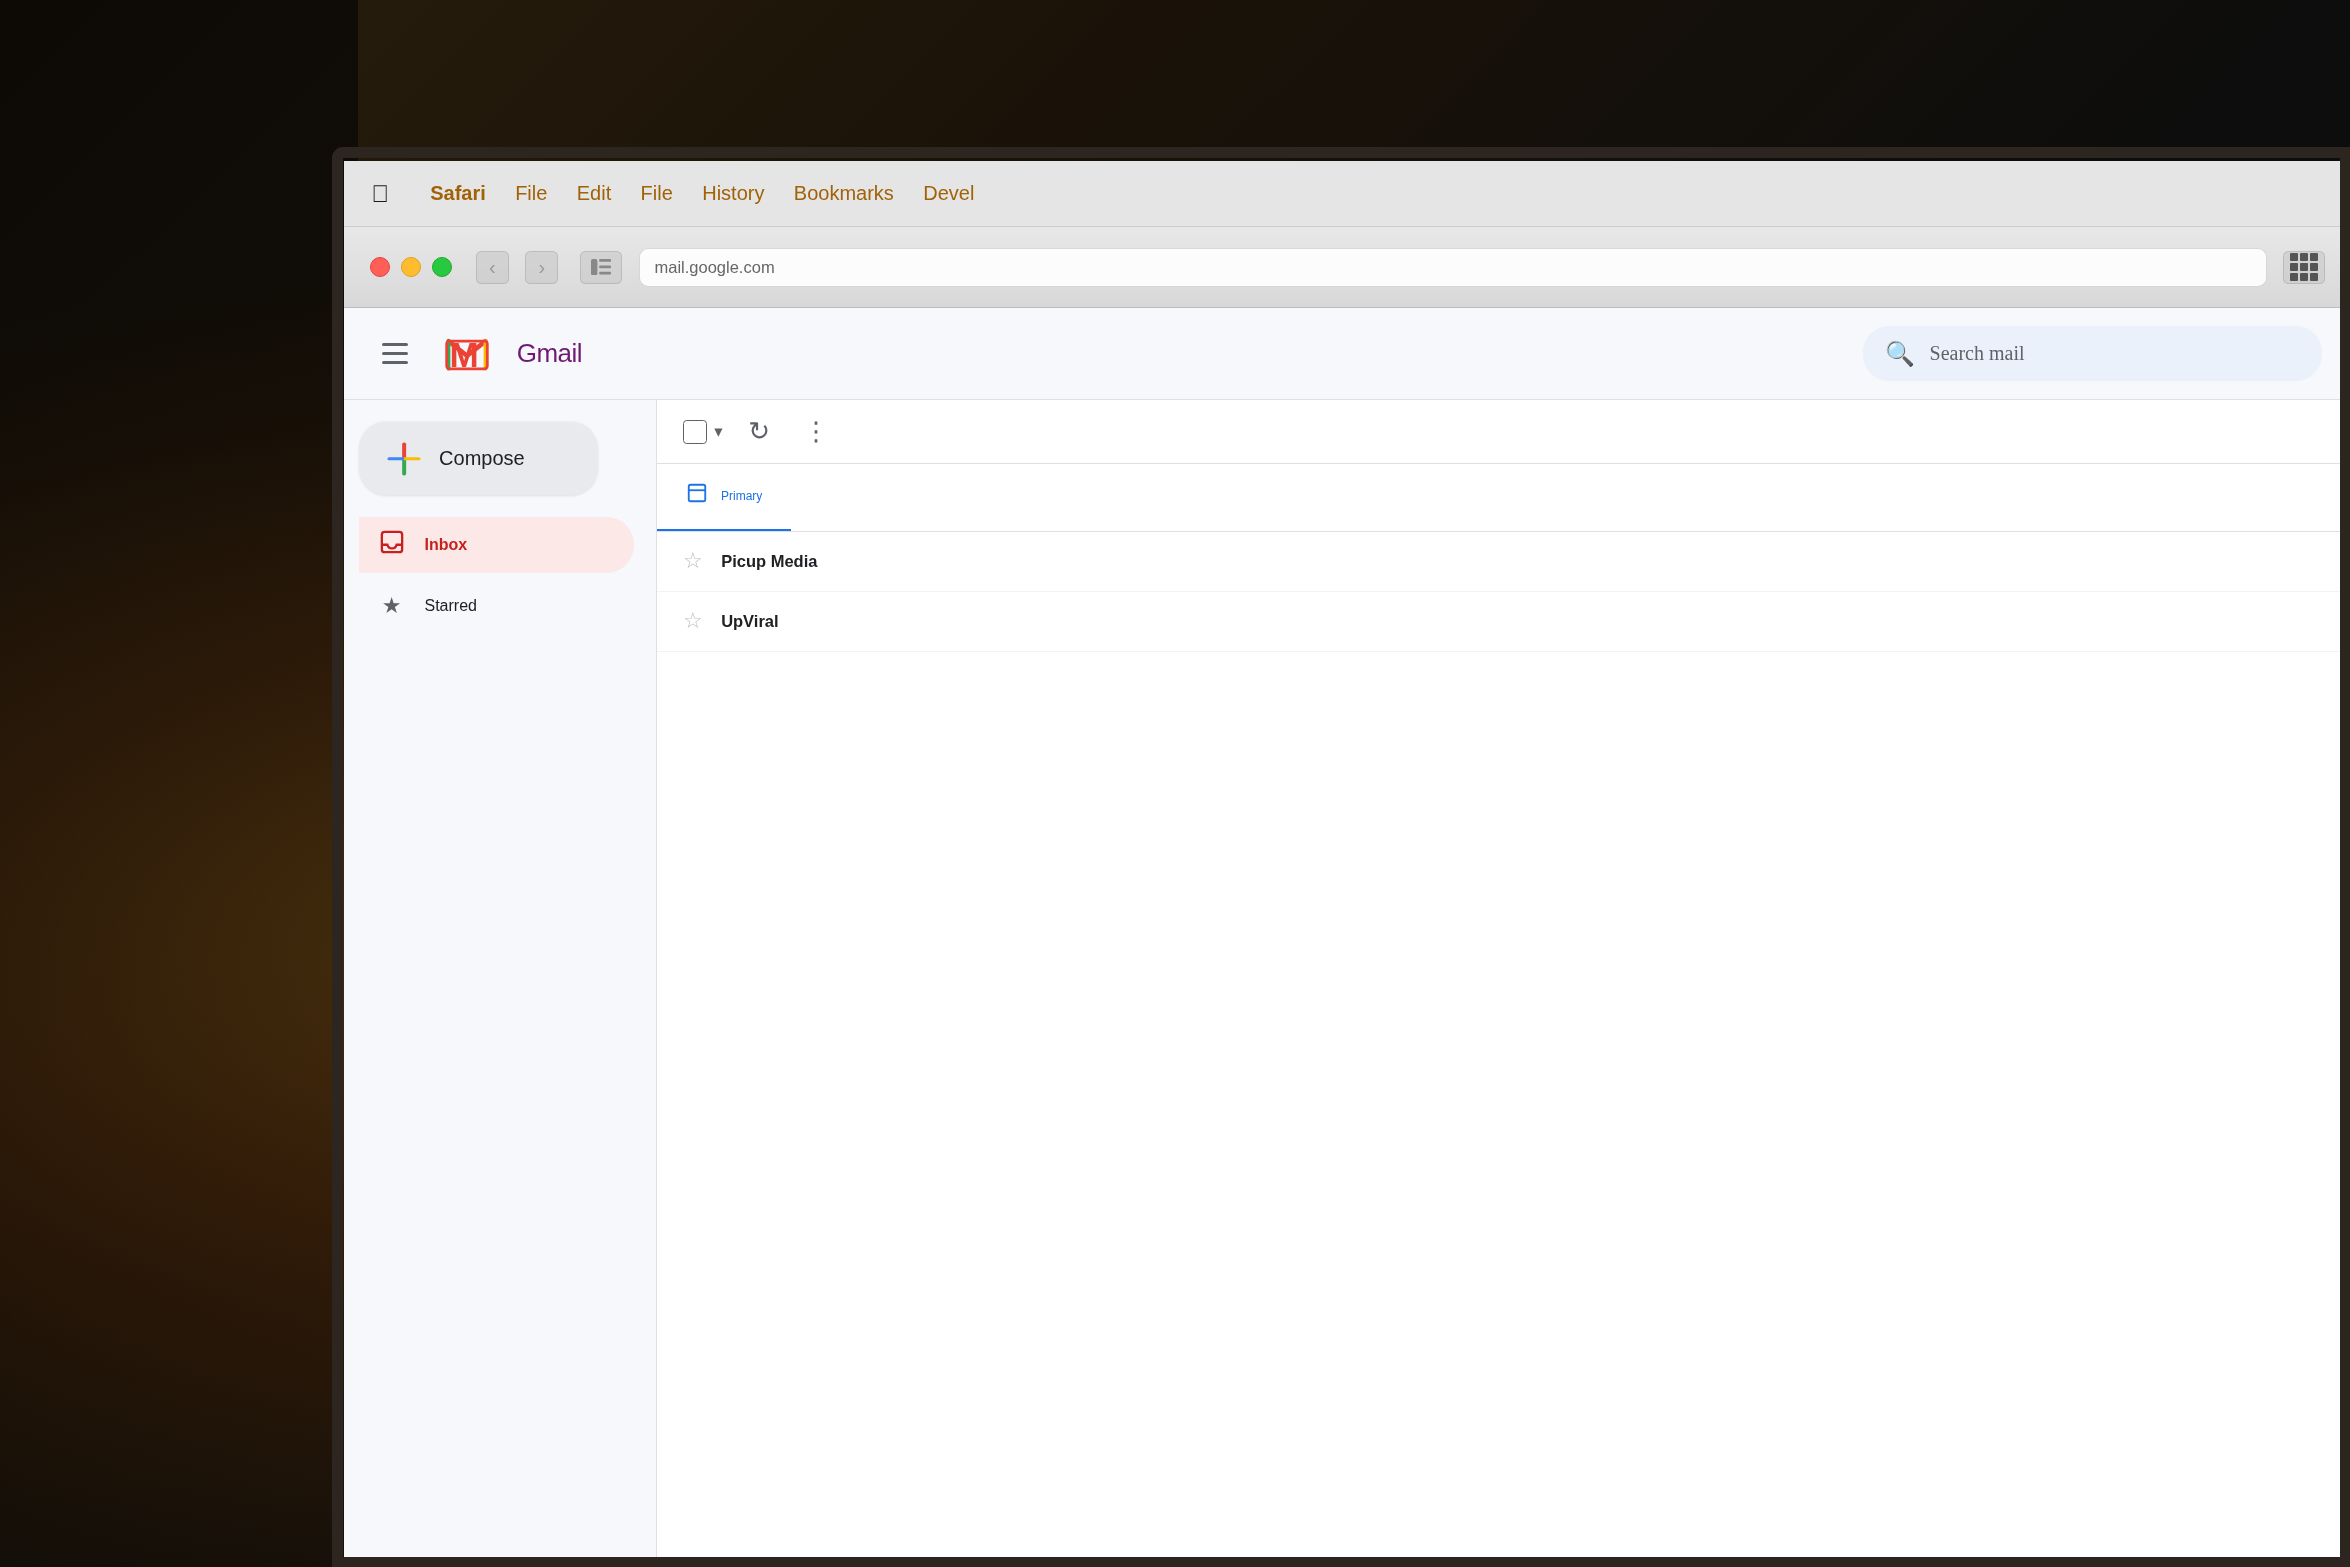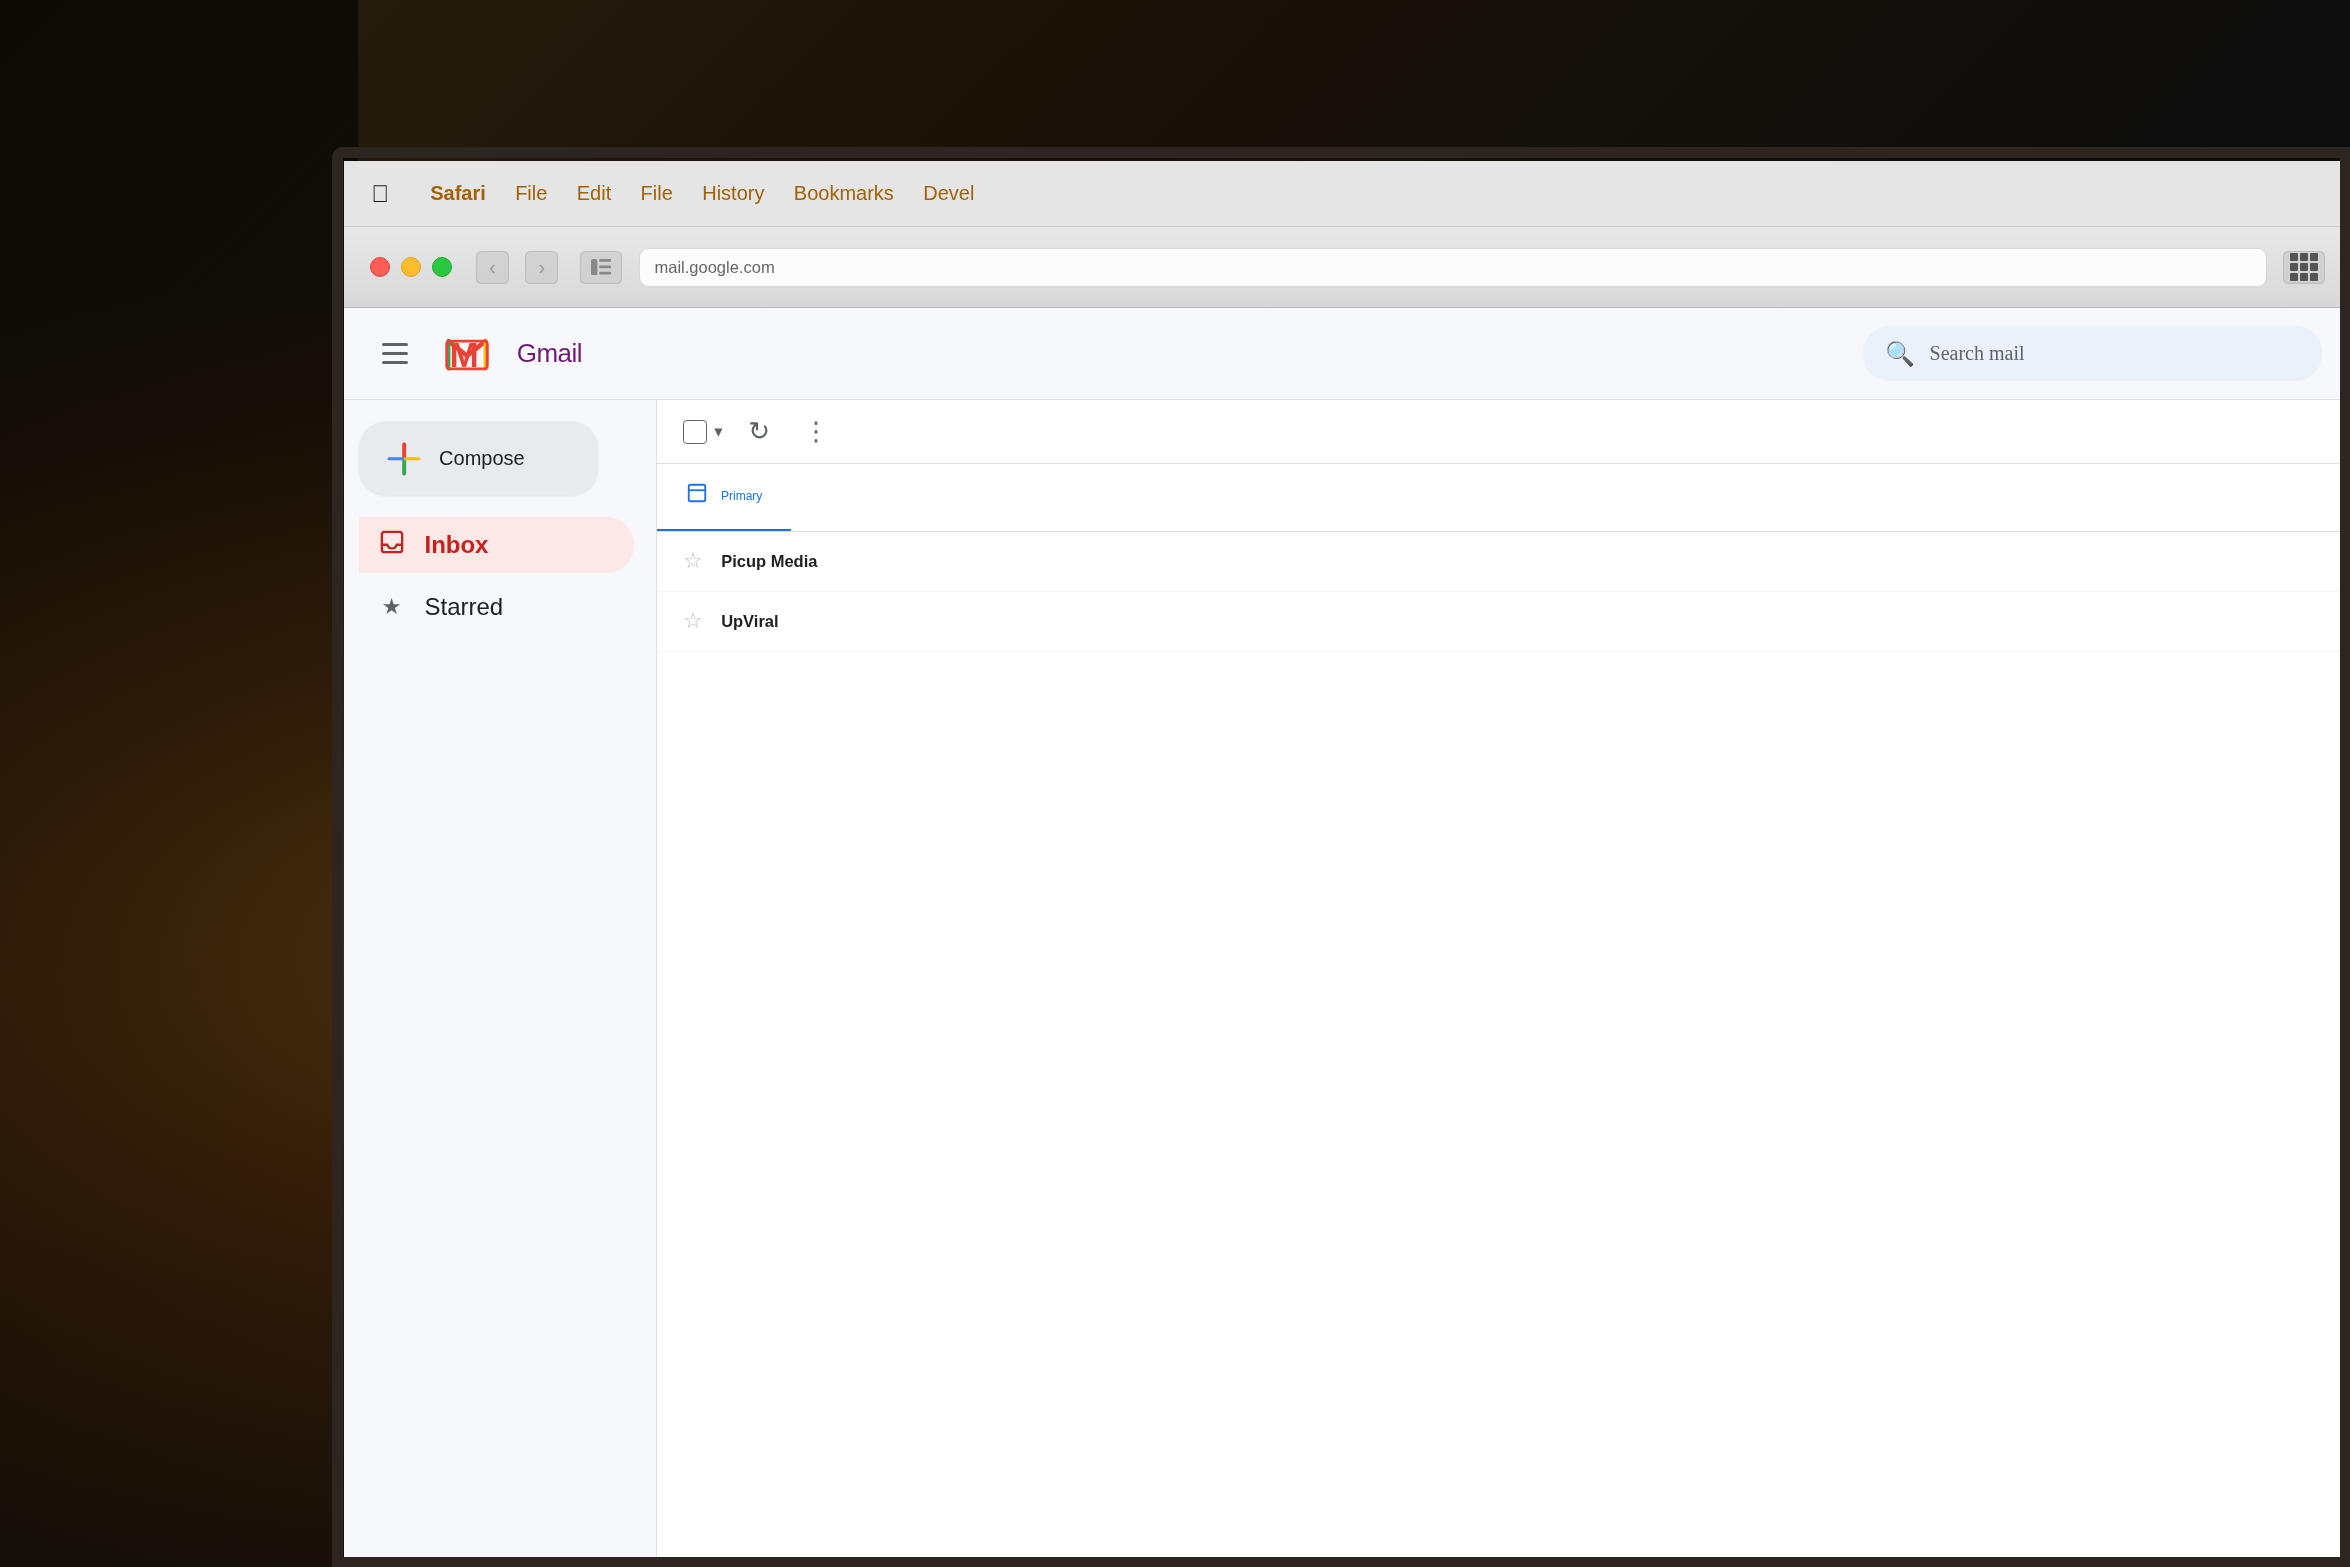--- a/index.html
+++ b/index.html
@@ -325,21 +325,21 @@
       color: #5f6368;
       width: 29px;
       text-align: center;
     }
 
     .sidebar-item.active .sidebar-item-icon {
       color: #c5221f;
     }
 
     .sidebar-item-label {
-      font-size: 24px;
+      font-size: 16px;
       color: #202124;
       font-weight: 400;
     }
 
     .sidebar-item.active .sidebar-item-label {
       color: #c5221f;
       font-weight: 600;
     }
 
     

